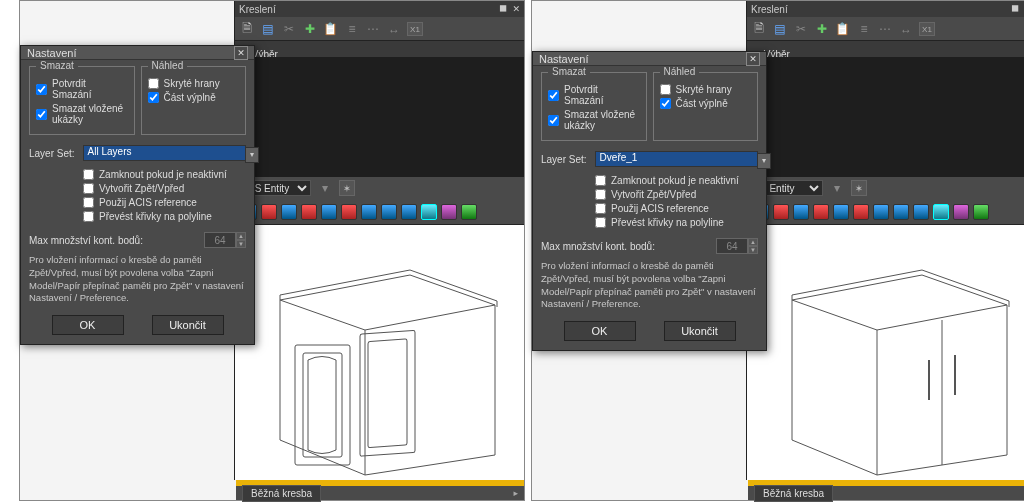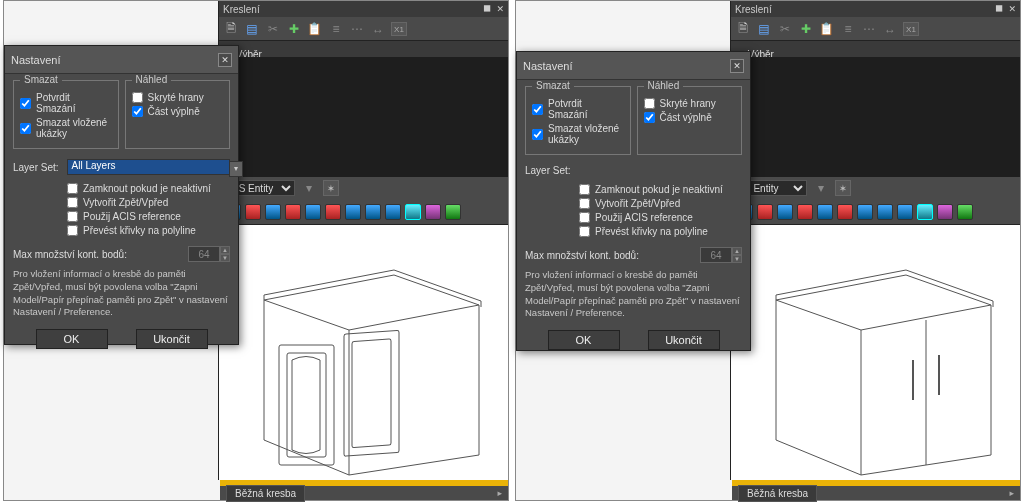--- a/index.html
+++ b/index.html
@@ -1,17 +1,17 @@
 <!DOCTYPE html>
 <html><head>
 <meta charset="utf-8">
 <style>
   * { box-sizing: border-box; margin: 0; padding: 0; }
   body { font-family: "Segoe UI", Tahoma, sans-serif; font-size: 11px; background: #fff; width: 1024px; height: 503px; overflow: hidden; position: relative; }
-  .half { position: absolute; top: 0; width: 506px; height: 501px; background: #fff; border: 1px solid #888; }
+  .half { position: absolute; top: 0; width: 506px; height: 501px; background: #fff; border: 1px solid #888; margin-left: 16px; }
   .half.left { left: 3px; }
   .half.right { left: 515px; }
 
   
   .kresleni { position: absolute; top: 0; right: 0; width: 290px; height: 40px; background: #4a4a4a; color: #ccc; border-left: 1px solid #222; border-bottom: 1px solid #222; }
   .kresleni-title { display: flex; justify-content: space-between; align-items: center; height: 16px; padding: 0 4px; background: #3a3a3a; font-size: 10px; }
   .kresleni-ctrls span { margin-left: 3px; font-size: 9px; cursor: pointer; }
   .kresleni-toolbar { display: flex; align-items: center; height: 24px; padding: 0 4px; gap: 5px; }
   .tb-ico { width: 16px; height: 16px; display: inline-flex; align-items: center; justify-content: center; font-size: 12px; color: #ccc; }
   .tb-ico.green { color: #6c6; }
@@ -43,21 +43,21 @@
 
   
   .status { position: absolute; bottom: 0; left: 216px; right: 0; height: 20px; background: #4a4a4a; color: #ddd; font-size: 10px; display: flex; align-items: center; border-top: 6px solid #eab308; }
   .status-tab { background: #3a3a3a; padding: 2px 8px; margin-left: 6px; border: 1px solid #555; }
   .status-arrow { margin-left: auto; margin-right: 6px; color: #aaa; font-size: 9px; }
 
   
   .dialog { position: absolute; background: #4a4a4a; color: #ddd; border: 1px solid #222; box-shadow: 2px 2px 8px rgba(0,0,0,.5); }
   .dialog.left-d { left: 0; top: 44px; width: 235px; height: 300px; }
   .dialog.right-d { left: 0; top: 50px; width: 235px; height: 300px; }
-  .dlg-title { display: flex; justify-content: space-between; align-items: center; height: 28px; padding: 0 6px; background: #555; font-size: 11px; border-bottom: 1px solid #333; }
+  .dlg-title { display: flex; justify-content: space-between; align-items: center; height: 14px; padding: 0 6px; background: #555; font-size: 11px; border-bottom: 1px solid #333; }
   .dlg-close { width: 14px; height: 14px; border: 1px solid #888; display: flex; align-items: center; justify-content: center; font-size: 9px; cursor: pointer; background: #4a4a4a; }
   .dlg-body { padding: 6px 8px 8px 8px; }
   .groups { display: flex; gap: 6px; }
   .grp { border: 1px solid #777; padding: 8px 6px 6px 6px; position: relative; flex: 1; }
   .grp-legend { position: absolute; top: -7px; left: 6px; background: #4a4a4a; padding: 0 4px; font-size: 10px; color: #ccc; }
   .chk { display: flex; align-items: center; gap: 5px; margin: 3px 0; font-size: 10px; }
   .chk input { width: 11px; height: 11px; }
   .layer-row { display: flex; align-items: center; gap: 8px; margin: 10px 0 8px 0; }
   .layer-lbl { font-size: 10px; }
   .layer-sel { flex: 1; height: 16px; background: #1e4f8f; color: #fff; border: 1px solid #333; font-size: 10px; padding: 0 4px; position: relative; }
@@ -333,20 +333,21 @@
             </label>
           <label class="chk">
               <input type="checkbox" checked="" style="">
               <span>Část výplně</span>
             </label>
         </div>
       </div>
 
       <div class="layer-row">
         <span class="layer-lbl">Layer Set:</span>
+        <div class="layer-sel">Dveře_1</div>
       </div>
 
       <div class="opts">
         <label class="chk">
             <input type="checkbox" style="">
             <span>Zamknout pokud je neaktivní</span>
           </label>
         <label class="chk">
             <input type="checkbox" style="">
             <span>Vytvořit Zpět/Vpřed</span>

